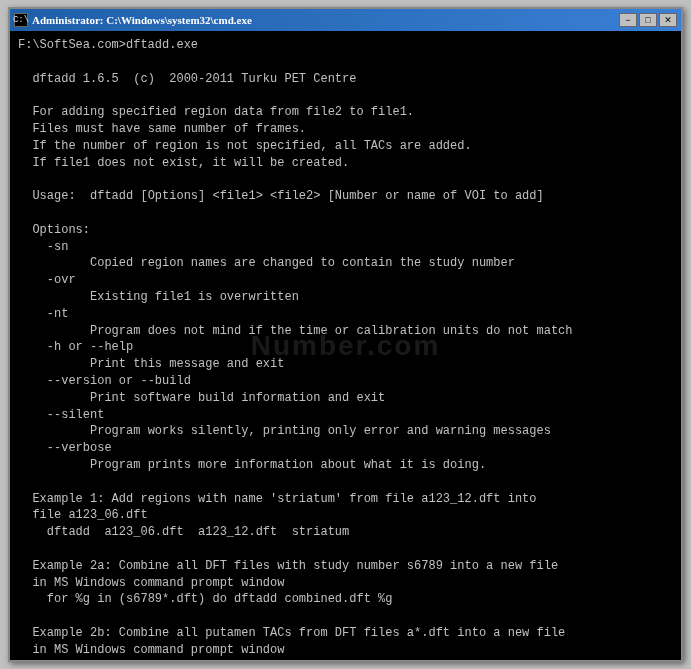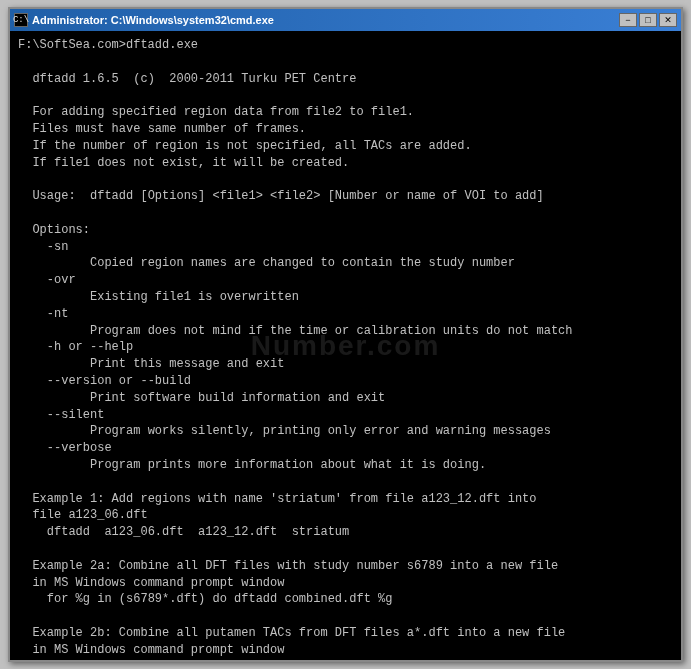--- a/index.html
+++ b/index.html
@@ -43,21 +43,21 @@
       border: 1px solid #666;
       display: flex;
       align-items: center;
       justify-content: center;
       font-size: 8px;
       color: #aaa;
     }
     .title-text {
       color: white;
       font-size: 11px;
-      font-family: Liberation Sans, sans-serif;
+      font-family: Liberation Serif, serif;
       font-weight: bold;
     }
     .title-buttons {
       display: flex;
       gap: 2px;
     }
     .title-btn {
       width: 18px;
       height: 14px;
       border: 1px solid #666;

